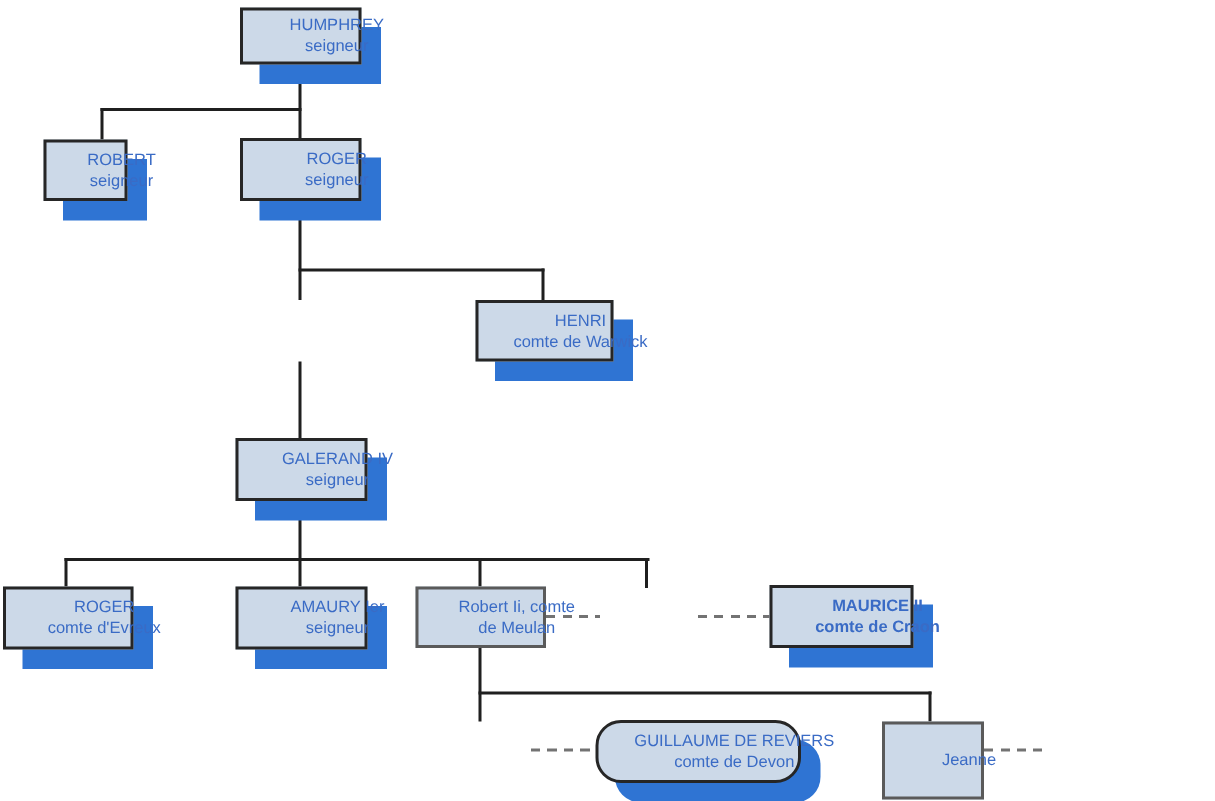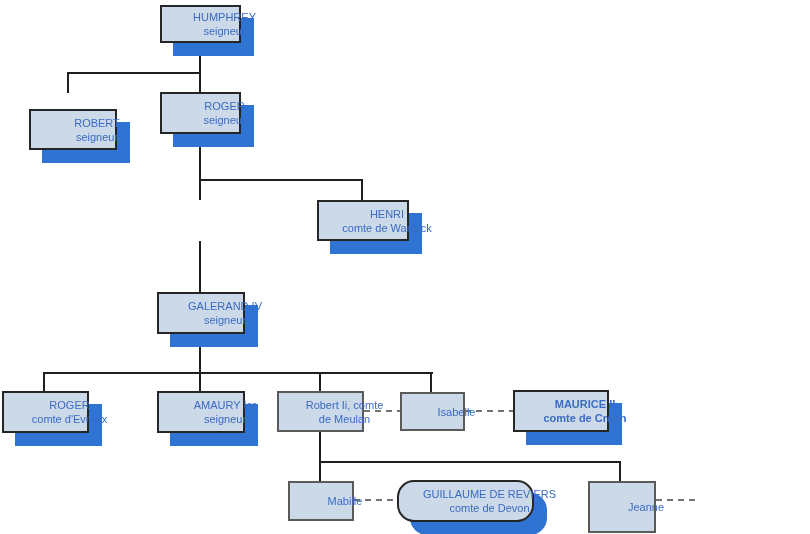--- a/index.html
+++ b/index.html
@@ -69,21 +69,21 @@
     <div class="line-solid" style="left: 319px; top: 461px; width: 302px; height: 2px;"></div>
     <div class="line-solid" style="left: 619px; top: 461px; width: 2px; height: 20px;"></div>
     <div class="line-dashed" style="left: 364px; top: 410px; width: 36px;"></div>
     <div class="line-dashed" style="left: 465px; top: 410px; width: 48px;"></div>
     <div class="line-dashed" style="left: 354px; top: 499px; width: 43px;"></div>
     <div class="line-dashed" style="left: 656px; top: 499px; width: 44px;"></div>
     <div class="node shadow" style="left: 160px; top: 5px; width: 81px; height: 38px;">
       <span>HUMPHREY</span>
       <span>seigneur</span>
     </div>
-    <div class="node shadow" style="left: 29px; top: 93px; width: 88px; height: 41px; margin-top: 16px;">
+    <div class="node shadow" style="left: 29px; top: 93px; width: 56px; height: 41px;">
       <span>ROBERT</span>
       <span>seigneur</span>
     </div>
     <div class="node shadow" style="left: 160px; top: 92px; width: 81px; height: 42px;">
       <span>ROGER</span>
       <span>seigneur</span>
     </div>
     <div class="node shadow" style="left: 317px; top: 200px; width: 92px; height: 41px;">
       <span>HENRI</span>
       <span>comte de Warwick</span>
@@ -97,29 +97,23 @@
       <span>comte d'Evreux</span>
     </div>
     <div class="node shadow" style="left: 157px; top: 391px; width: 88px; height: 42px;">
       <span>AMAURY Ier</span>
       <span>seigneur</span>
     </div>
     <div class="node secondary" style="left: 277px; top: 391px; width: 87px; height: 41px;">
       <span>Robert Ii, comte</span>
       <span>de Meulan</span>
     </div>
-    <div class="node secondary" style="left: 400px; top: 392px; width: 65px; height: 39px;">
-      <span>Isabelle</span>
-    </div>
     <div class="node shadow" style="left: 513px; top: 390px; width: 96px; height: 42px; font-weight: bold;">
       <span>MAURICE II</span>
       <span>comte de Craon</span>
-    </div>
-    <div class="node secondary" style="left: 288px; top: 481px; width: 66px; height: 40px;">
-      <span>Mabille</span>
     </div>
     <div class="node shadow" style="left: 397px; top: 480px; width: 137px; height: 42px; border-radius: 17px;">
       <span>GUILLAUME DE REVIERS</span>
       <span>comte de Devon</span>
     </div>
     <div class="node secondary" style="left: 588px; top: 481px; width: 68px; height: 52px;">
       <span>Jeanne</span>
     </div>
   </div>
 

